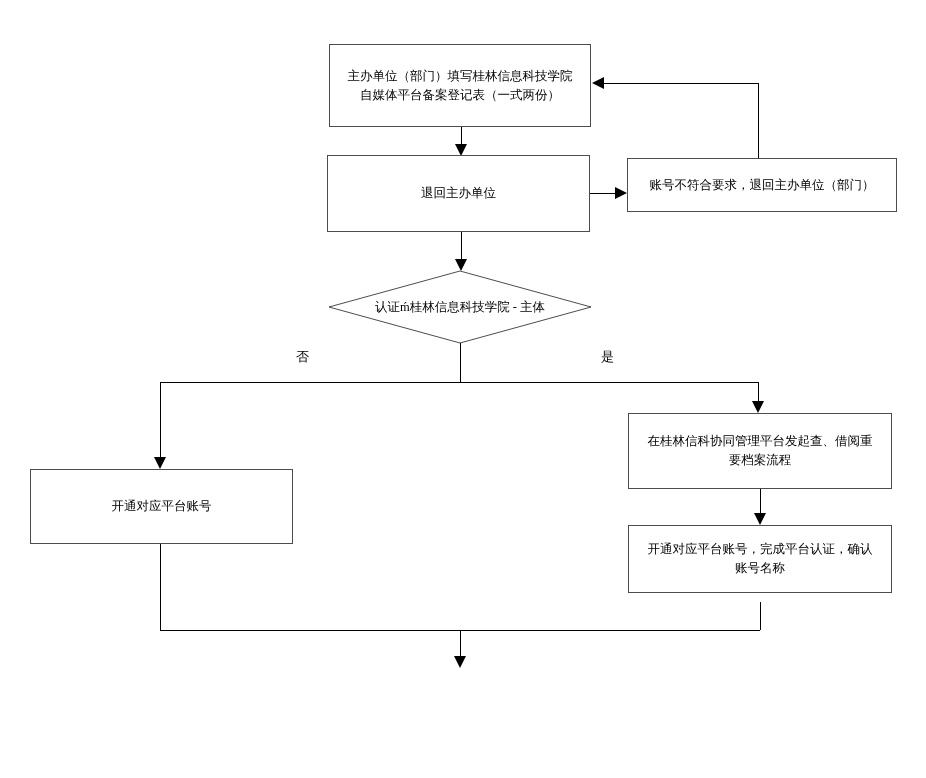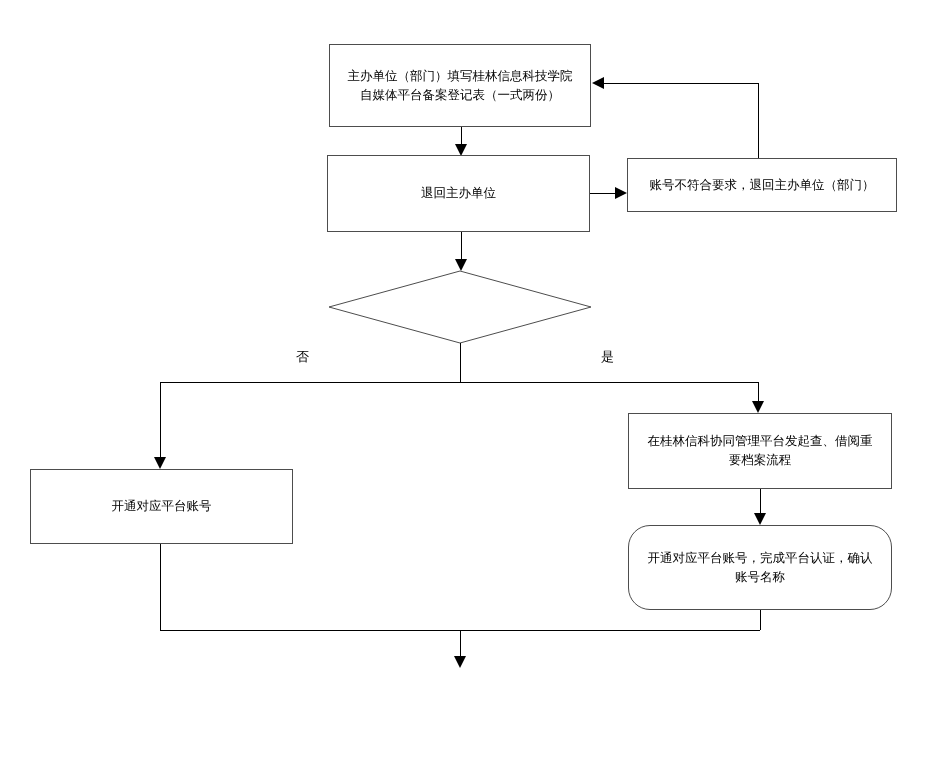--- a/index.html
+++ b/index.html
@@ -29,21 +29,21 @@
     font-size: 12.5px;
     line-height: 19px;
     white-space: pre-line;
     padding: 2px 4px;
   }
   .node-start  { left: 313px; top: 44px;  width: 262px; height: 83px; margin-left: 16px; }
   .node-review { left: 327px; top: 155px; width: 263px; height: 77px; }
   .node-reject { left: 627px; top: 158px; width: 270px; height: 54px; }
   .node-no     { left: 30px;  top: 469px; width: 263px; height: 75px; font-family: Liberation Serif, serif; }
   .node-yes-a  { left: 628px; top: 413px; width: 264px; height: 76px; }
-  .node-yes-b  { left: 628px; top: 525px; width: 264px; height: 85px; border-radius: 22px; }
+  .node-yes-b  { left: 628px; top: 525px; width: 264px; height: 68px; }
   .node-end    { left: 329px; top: 668px; width: 264px; height: 76px; }
   .diamond-label {
     position: absolute;
     left: 334px; top: 298px;
     width: 252px;
     text-align: center;
     font-size: 12.5px;
     line-height: 19px;
   }
   .branch-label {
@@ -97,20 +97,21 @@
     <polygon points="454,656 466,656 460,668" fill="#000000" shape-rendering="auto"></polygon>
   </svg>
 
   <div class="node node-start">主办单位（部门）填写桂林信息科技学院
 自媒体平台备案登记表（一式两份）</div>
 
   <div class="node node-review">退回主办单位</div>
 
   <div class="node node-reject">账号不符合要求，退回主办单位（部门）</div>
 
+  <div class="diamond-label">认证ḿ桂林信息科技学院 - 主体</div>
 
   <span class="branch-label branch-no">否</span>
 
   <span class="branch-label branch-yes">是</span>
 
   <div class="node node-no">开通对应平台账号</div>
 
   <div class="node node-yes-a">在桂林信科协同管理平台发起查、借阅重
 要档案流程</div>
 

